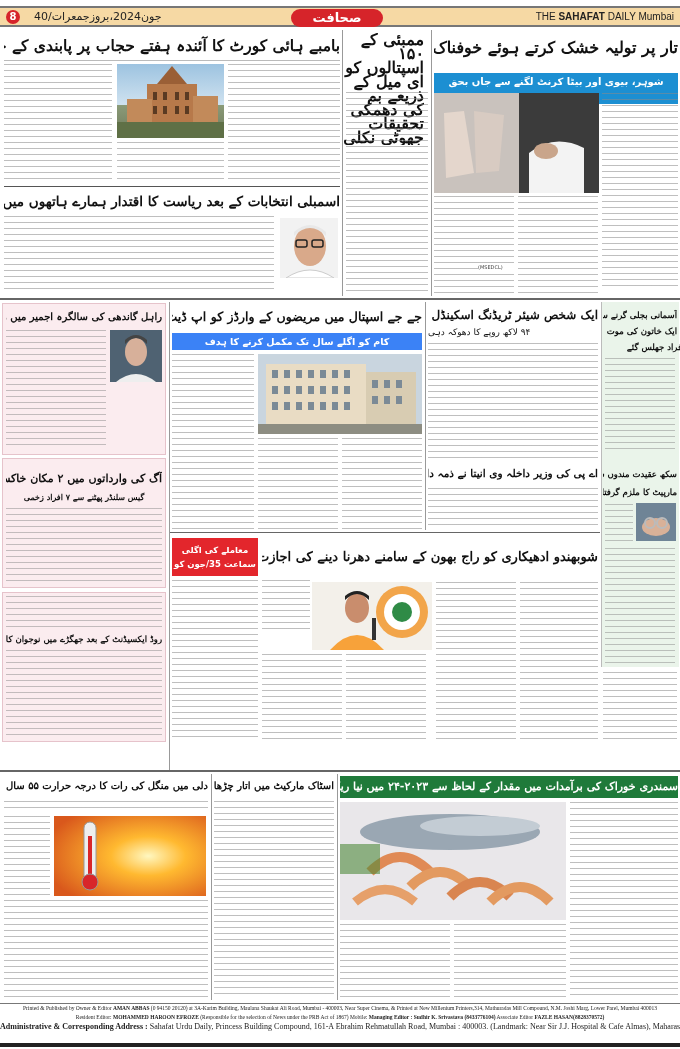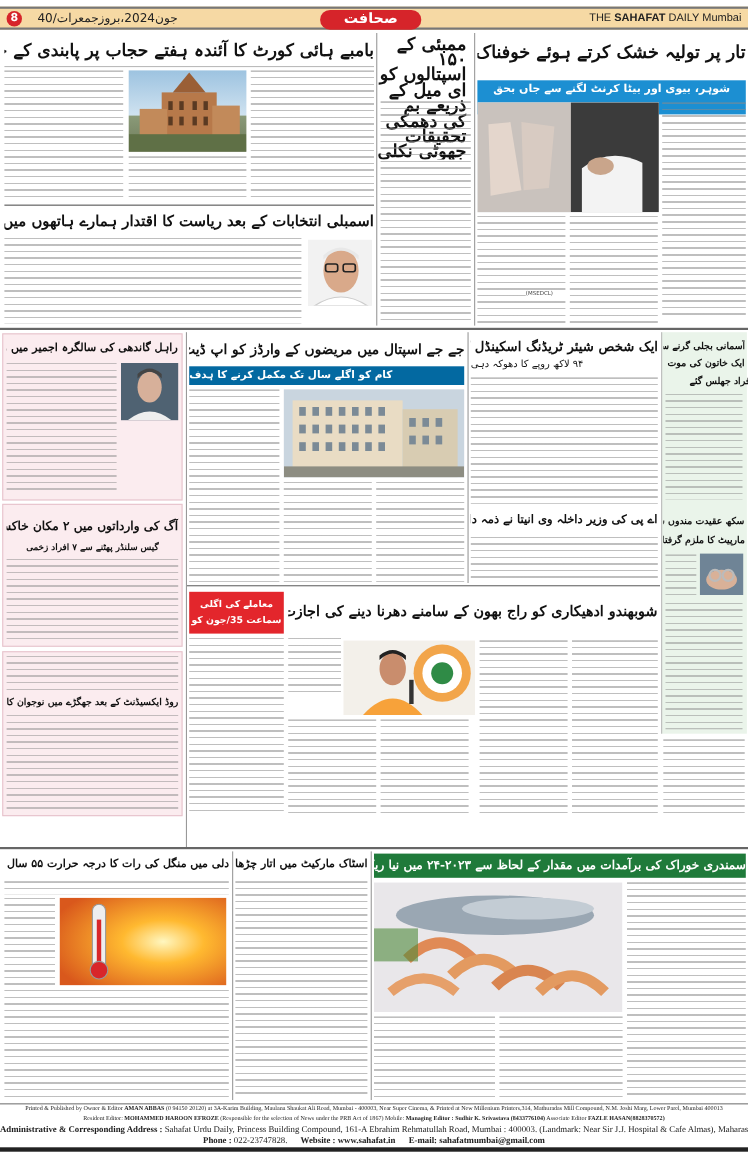--- a/index.html
+++ b/index.html
@@ -9,21 +9,21 @@
 .pgno{width:14px;height:14px;border-radius:50%;background:#d6242a;color:#fff;font-weight:bold;font-size:10px;display:flex;align-items:center;justify-content:center}
 .mdate{font-size:11px;margin-left:14px}
 .logo{position:absolute;left:291px;top:1px;width:92px;height:18px;background:#d6242a;border-radius:9px;color:#fff;font-size:13px;font-weight:bold;text-align:center;line-height:18px}
 .brand{font-size:10px;font-family:"Liberation Sans",sans-serif}
 .brand b{font-weight:bold}
 .hl{direction:rtl;font-family:"DejaVu Serif",serif;font-weight:bold;color:#111;text-align:right;white-space:nowrap;overflow:hidden}
 .txt{direction:rtl;font-size:4.6px;line-height:6.2px;color:#444;text-align:justify;overflow:hidden}
 .txt::after{content:"";}
 .lines{background:repeating-linear-gradient(to bottom,#8a8a8a 0,#8a8a8a 1.3px,transparent 1.3px,transparent 6px)}
 .bar-blue{background:#1c8fd2;color:#fff;direction:rtl;text-align:center;font-weight:bold;font-family:"DejaVu Sans",sans-serif}
-.bar-green{background:#0369a1;color:#fff;direction:rtl;text-align:left;font-weight:bold}
+.bar-green{background:#3b82f6;color:#fff;direction:rtl;text-align:center;font-weight:bold}
 .bar-red{background:#e3262c;color:#fff;direction:rtl;text-align:center;font-weight:bold}
 .vrule{background:#999;width:1px}
 .hrule{background:#555;height:1px}
 .img{overflow:hidden}
 .pink{background:#fbecef}
 .mint{background:#eaf4ea}
 .footer{left:0;top:1003px;width:680px;height:42px;text-align:center;font-family:"Liberation Serif",serif;color:#222;border-top:1px solid #777}
 .footer div{white-space:nowrap;overflow:hidden}
 .f1{font-size:5.5px;line-height:9px}
 .f2{font-size:5.5px;line-height:9px}
@@ -267,15 +267,14 @@
   </svg>
 </div>
 <div class="abs lines" style="left:570px;top:802px;width:108px;height:196px;opacity:.55"></div>
 <div class="abs lines" style="left:340px;top:924px;width:110px;height:74px;opacity:.55"></div>
 <div class="abs lines" style="left:454px;top:924px;width:112px;height:74px;opacity:.55"></div>
 
 <div class="abs footer">
   <div class="f1"><span>Printed &amp; Published by Owner &amp; Editor </span><b>AMAN ABBAS</b><span> (0 94150 20120) at 3A-Karim Building, Maulana Shaukat Ali Road, Mumbai - 400003, Near Super Cinema, &amp; Printed at New Millenium Printers,314, Mathuradas Mill Compound, N.M. Joshi Marg, Lower Parel, Mumbai 400013</span></div>
   <div class="f2"><span>Resident Editor: </span><b>MOHAMMED HAROON EFROZE</b><span> (Responsible for the selection of News under the PRB Act of 1867) Mobile: </span><b>Managing Editor : </b><b>Sudhir K. Srivastava (8433776104)</b><span> Associate Editor </span><b>FAZLE HASAN(8828370572)</b></div>
   <div class="f3"><b>Administrative &amp; Corresponding Address : </b><span>Sahafat Urdu Daily, Princess Building Compound, 161-A Ebrahim Rehmatullah Road, Mumbai : 400003. (Landmark: Near Sir J.J. Hospital &amp; Cafe Almas), Maharashtra. India.</span></div>
-  <div class="f4"><b>Phone : </b><span>022-23747828.</span>&nbsp;&nbsp;&nbsp;&nbsp;&nbsp;&nbsp;<b>Website : </b><b>www.sahafat.in</b>&nbsp;&nbsp;&nbsp;&nbsp;&nbsp;&nbsp;<b>E-mail: </b><b>sahafatmumbai@gmail.com</b></div>
 </div>
 <div class="abs bottombar"></div>
 
 </body></html>

